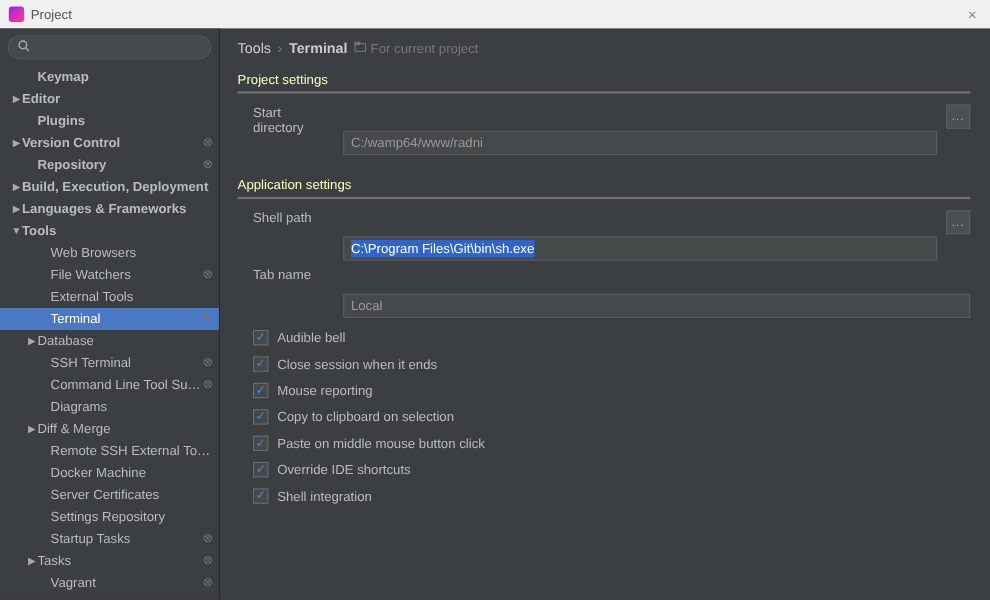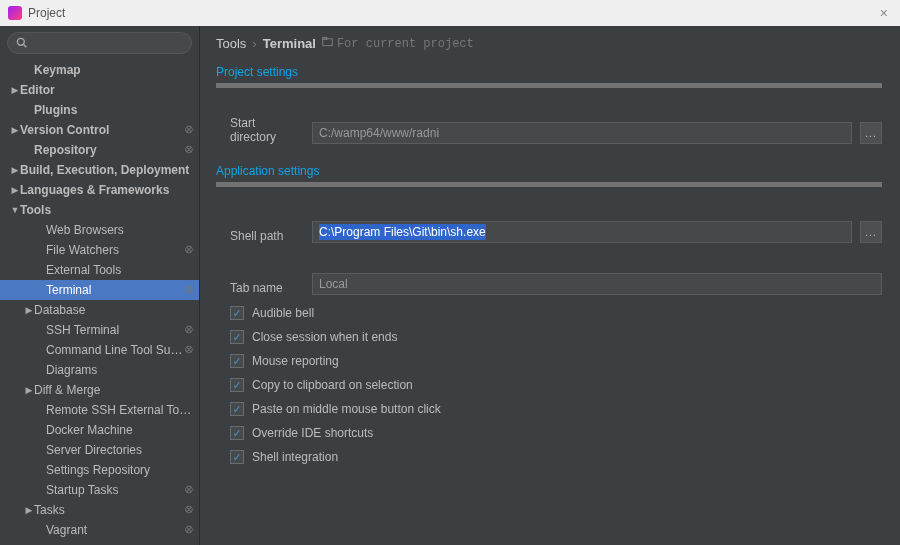--- a/index.html
+++ b/index.html
@@ -108,32 +108,31 @@
   }
   .breadcrumb .sep { color: #777; }
   .breadcrumb .crumb { color: #ccc; }
   .breadcrumb .crumb.bold { font-weight: 600; }
   .breadcrumb .proj {
     color: #777;
     font-size: 12px;
     display: flex;
     align-items: center;
     gap: 4px;
-    font-family: Liberation Mono, monospace;
   }
   .section-title {
-    color: #0ea5e9;
+    color: #fef9c3;
     font-size: 12px;
-    border-bottom: 5px solid #737373;
+    border-bottom: 2px solid #737373;
     padding-bottom: 4px;
     margin-bottom: 10px;
   }
   .field-row {
     display: flex;
-    align-items: flex-end;
+    align-items: flex-start;
     margin-bottom: 6px;
     gap: 8px;
   }
   .field-label {
     width: 88px;
     text-align: left;
     color: #bbb;
     padding-left: 14px;
   }
   .field-input {
@@ -295,21 +294,21 @@
         <div class="tree-item pad2">
           <span class="arrow"></span>
           <span class="label">Remote SSH External Tools</span>
         </div>
         <div class="tree-item pad2">
           <span class="arrow"></span>
           <span class="label">Docker Machine</span>
         </div>
         <div class="tree-item pad2">
           <span class="arrow"></span>
-          <span class="label">Server Directories</span>
+          <span class="label">Server Certificates</span>
         </div>
         <div class="tree-item pad2">
           <span class="arrow"></span>
           <span class="label">Settings Repository</span>
         </div>
         <div class="tree-item pad2">
           <span class="arrow"></span>
           <span class="label">Startup Tasks</span>
           <span class="link-icon">⭙</span>
         </div>

